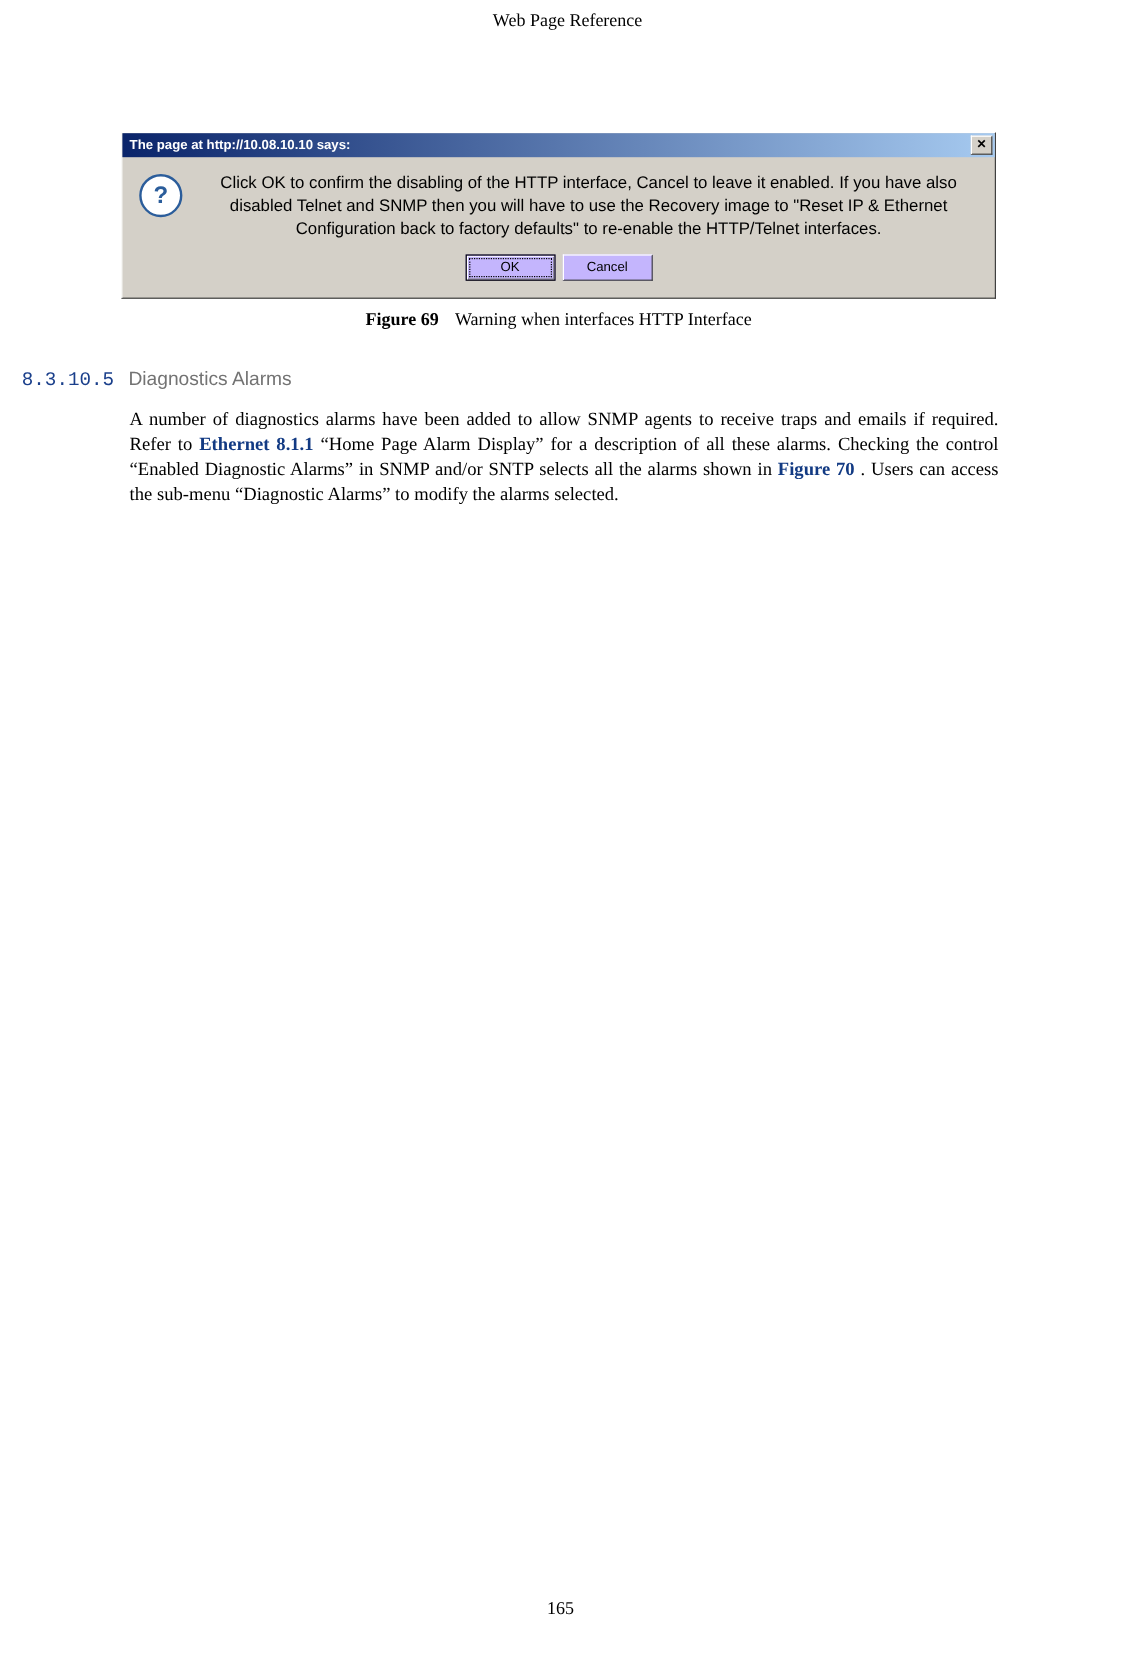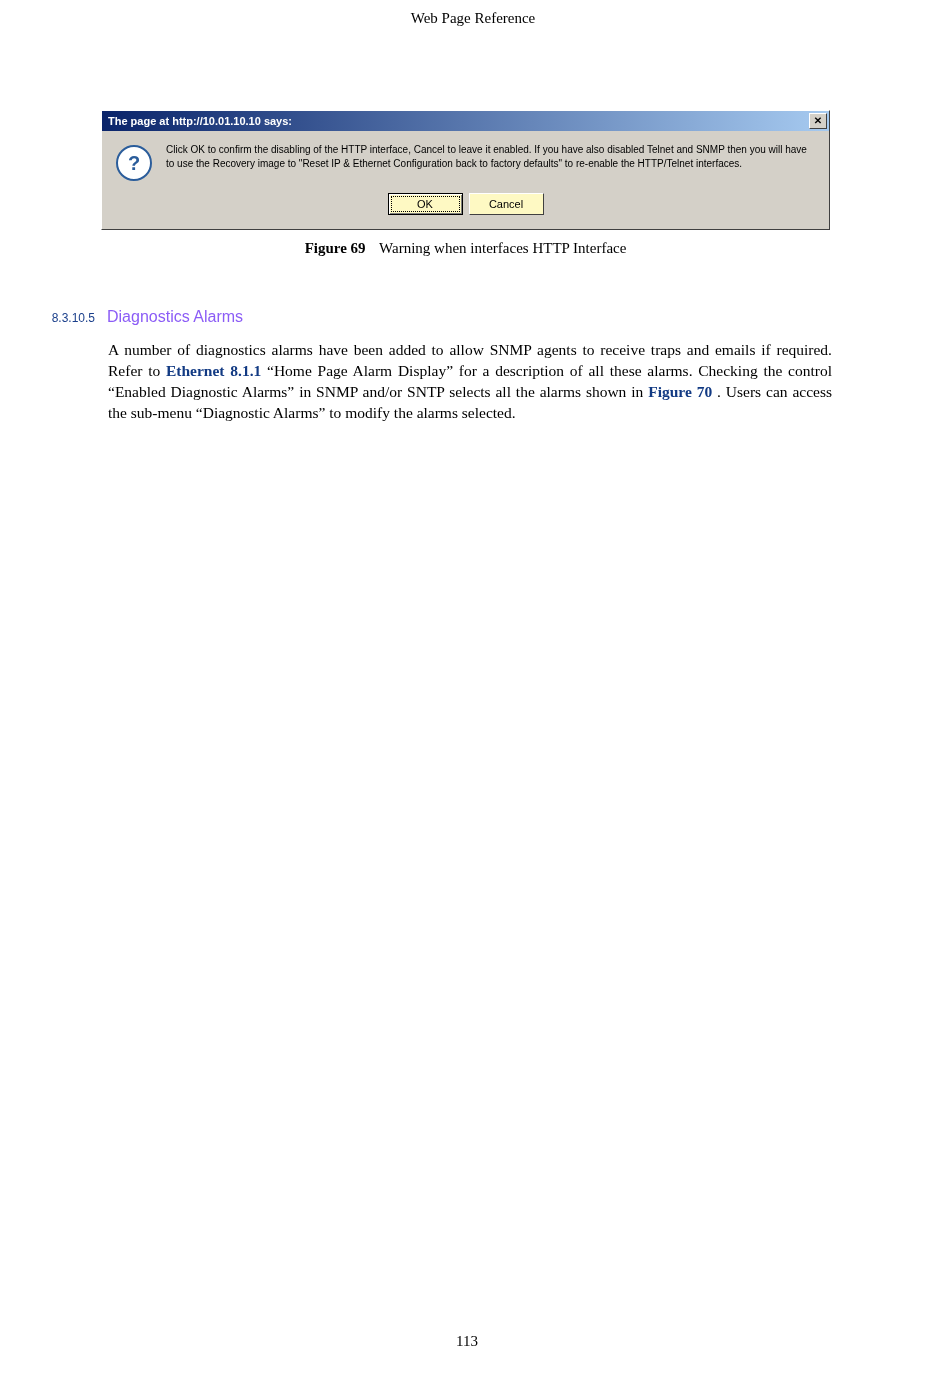--- a/index.html
+++ b/index.html
@@ -74,68 +74,68 @@
     background: #fff;
     position: relative;
   }
   .dlg-icon::after {
     content: "?";
     position: absolute; left: 0; top: 0; width: 100%; height: 100%;
     display: flex; align-items: center; justify-content: center;
     color: #2b5d9b; font-weight: bold; font-size: 20px;
     font-family: "Segoe UI", Tahoma, sans-serif;
   }
-  .dlg-text { flex: 1; line-height: 1.35; font-size: 10px; color: #000; }
+  .dlg-text { flex: 1; line-height: 1.35; font-size: 14px; color: #000; text-align: center; }
   .dlg-buttons { display: flex; justify-content: center; gap: 6px; padding: 8px 0 14px 0; }
   .win-btn {
     min-width: 75px; height: 22px;
-    background: #fef9c3;
+    background: #c4b5fd;
     border: 1px solid #fff;
     border-right-color: #404040;
     border-bottom-color: #404040;
     font-family: Tahoma, Verdana, sans-serif;
     font-size: 11px;
     display: flex; align-items: center; justify-content: center;
     box-sizing: border-box;
   }
   .win-btn.default { outline: 1px dotted #000; outline-offset: -4px; border: 1px solid #000; box-shadow: inset 1px 1px 0 #fff, inset -1px -1px 0 #808080; }
   .caption { text-align: center; margin-top: 10px; font-size: 15px; font-family: "Times New Roman", serif; }
   .caption .fig-label { font-weight: bold; margin-right: 10px; }
   .section-block { position: absolute; top: 308px; left: 0; width: 934px; }
   .section-row { display: flex; align-items: baseline; }
   .section-number {
     width: 95px; text-align: right; padding-right: 0;
-    font-family: Liberation Sans, sans-serif;
-    font-size: 12px; color: #1a3f8b;
+    font-family: Liberation Mono, monospace;
+    font-size: 16px; color: #1a3f8b;
     box-sizing: border-box;
     margin-left: 0;
   }
   .section-title {
     font-family: Arial, Helvetica, sans-serif;
-    font-size: 16px; color: #8b5cf6;
+    font-size: 16px; color: #737373;
     margin-left: 12px;
   }
   .body-text {
     margin: 14px 102px 0 108px;
     font-size: 15.5px;
     line-height: 1.35;
     text-align: justify;
     font-family: "Georgia", "Times New Roman", serif;
   }
   .xref { color: #123a83; font-weight: bold; }
 </style>
 </head>
 <body>
 
 <div class="page-header">Web Page Reference</div>
 
 <div class="figure-wrap">
   <div class="dlg">
     <div class="dlg-titlebar">
-      <span>The page at http://10.01.10.10 says:</span>
+      <span>The page at http://10.08.10.10 says:</span>
       <div class="dlg-close-btn">
         <span>✕</span>
       </div>
     </div>
     <div class="dlg-body">
       <div class="dlg-icon"></div>
       <div class="dlg-text">Click OK to confirm the disabling of the HTTP interface, Cancel to leave it enabled.  If you have also disabled Telnet and SNMP then you will have to use the Recovery image to "Reset IP &amp; Ethernet Configuration back to factory defaults" to re-enable the HTTP/Telnet interfaces.</div>
     </div>
     <div class="dlg-buttons">
       <div class="win-btn default">OK</div>
@@ -155,13 +155,13 @@
   </div>
   <div class="body-text">
     <span>A number of diagnostics alarms have been added to allow SNMP agents to receive traps and emails if required. Refer to </span>
     <span class="xref">Ethernet 8.1.1</span>
     <span> “Home Page Alarm Display” for a description of all these alarms. Checking the control “Enabled Diagnostic Alarms” in SNMP and/or SNTP selects all the alarms shown in </span>
     <span class="xref">Figure 70</span>
     <span>. Users can access the sub-menu “Diagnostic Alarms” to modify the alarms selected.</span>
   </div>
 </div>
 
-<div class="page-number">113</div>
+<div class="page-number">165</div>
 
 </body></html>

